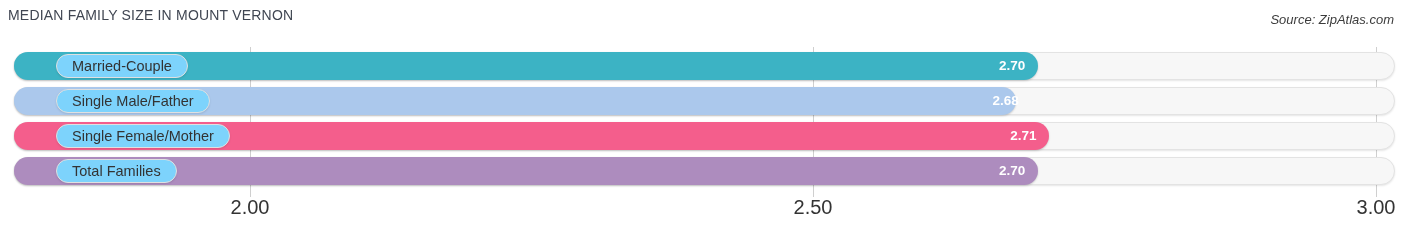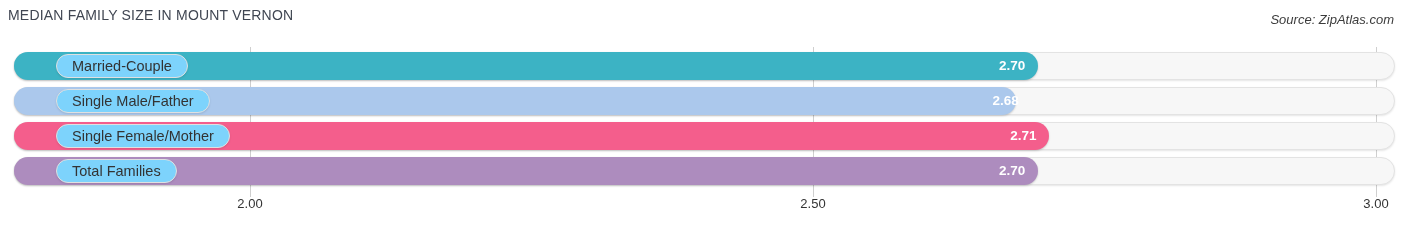--- a/index.html
+++ b/index.html
@@ -95,21 +95,21 @@
     white-space: nowrap;
     box-shadow: 0 1px 2px rgba(0,0,0,0.10);
     margin-left: 20px;
   }
 
   
   #x-axis { position: absolute; left: 0; top: 196px; width: 1406px; height: 24px; }
   .tick-label {
     position: absolute;
     top: 0;
-    font-size: 13px;
+    font-size: 20px;
     color: #333333;
     transform: translateX(-50%);
     white-space: nowrap;
   }
 </style>
 </head>
 <body>
 
 <div id="chart-title">MEDIAN FAMILY SIZE IN MOUNT VERNON</div>
 <div id="source-credit">Source: ZipAtlas.com</div>

